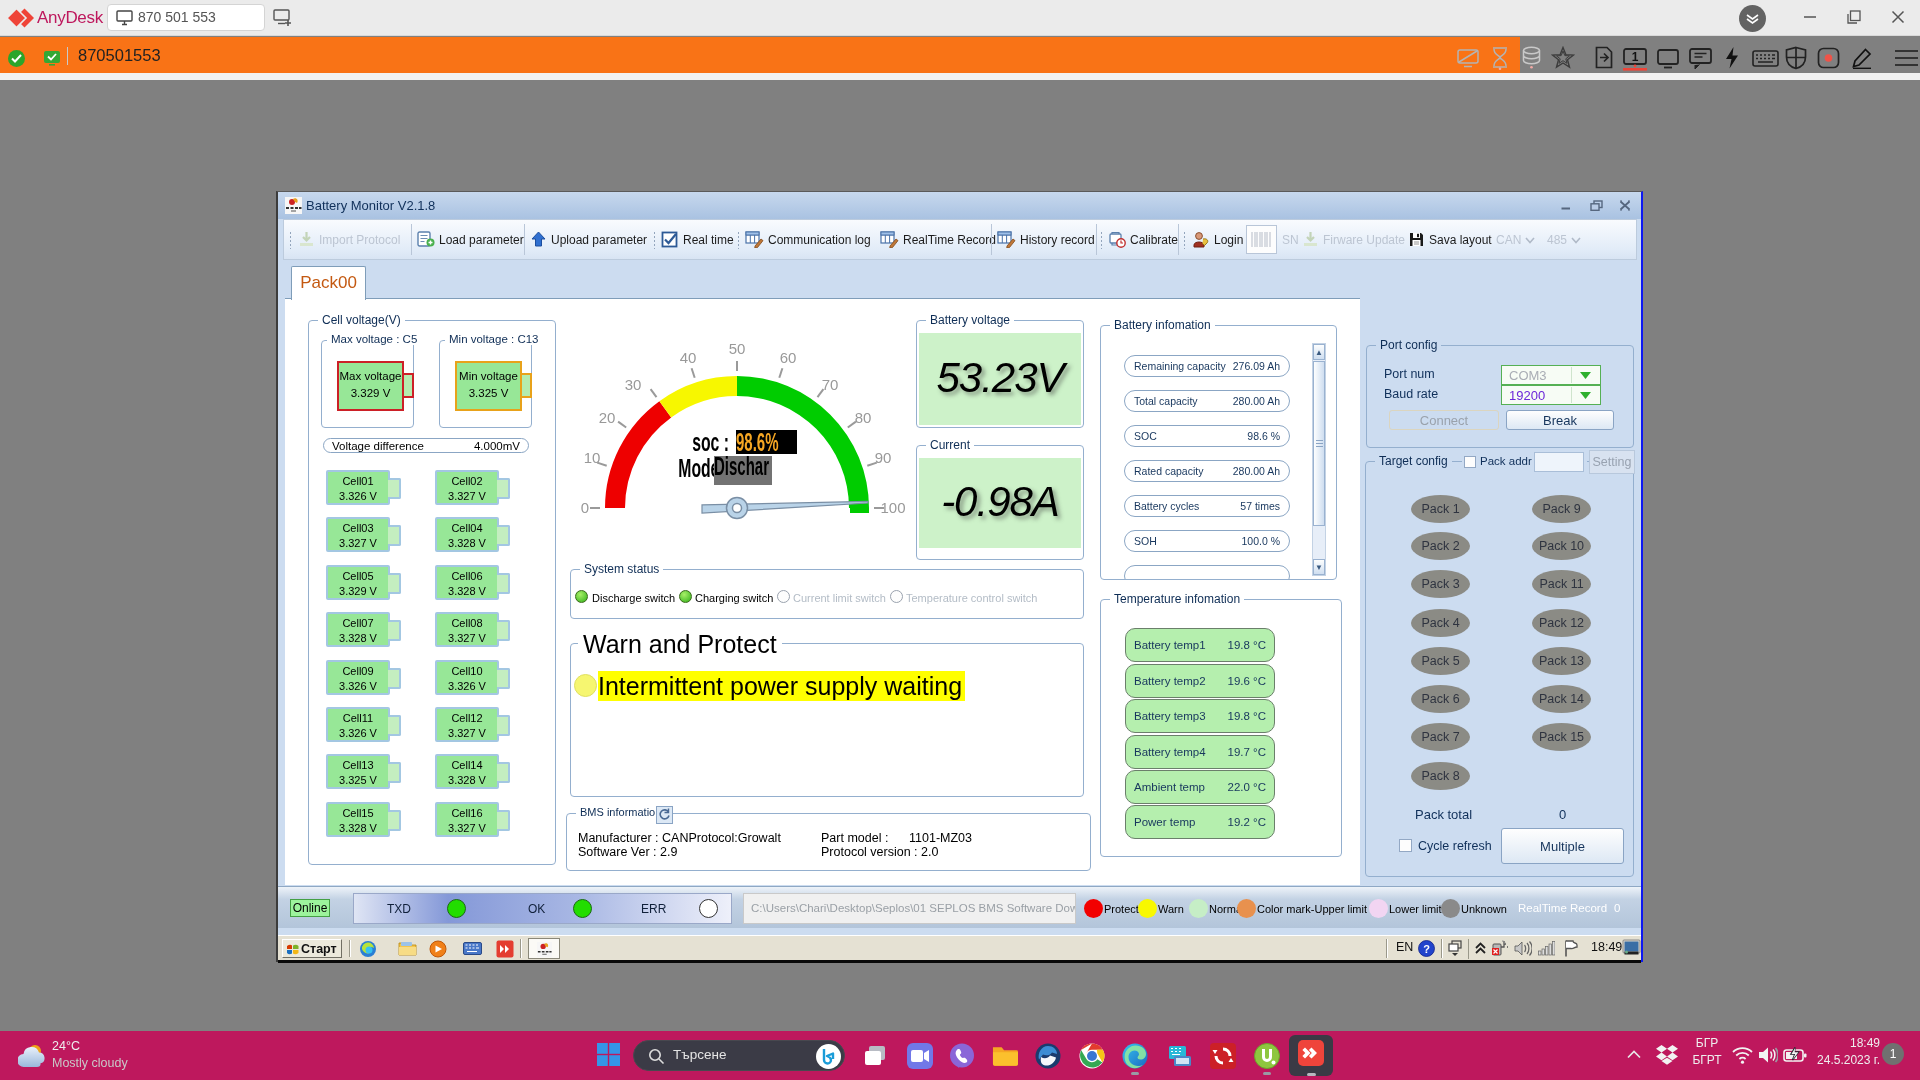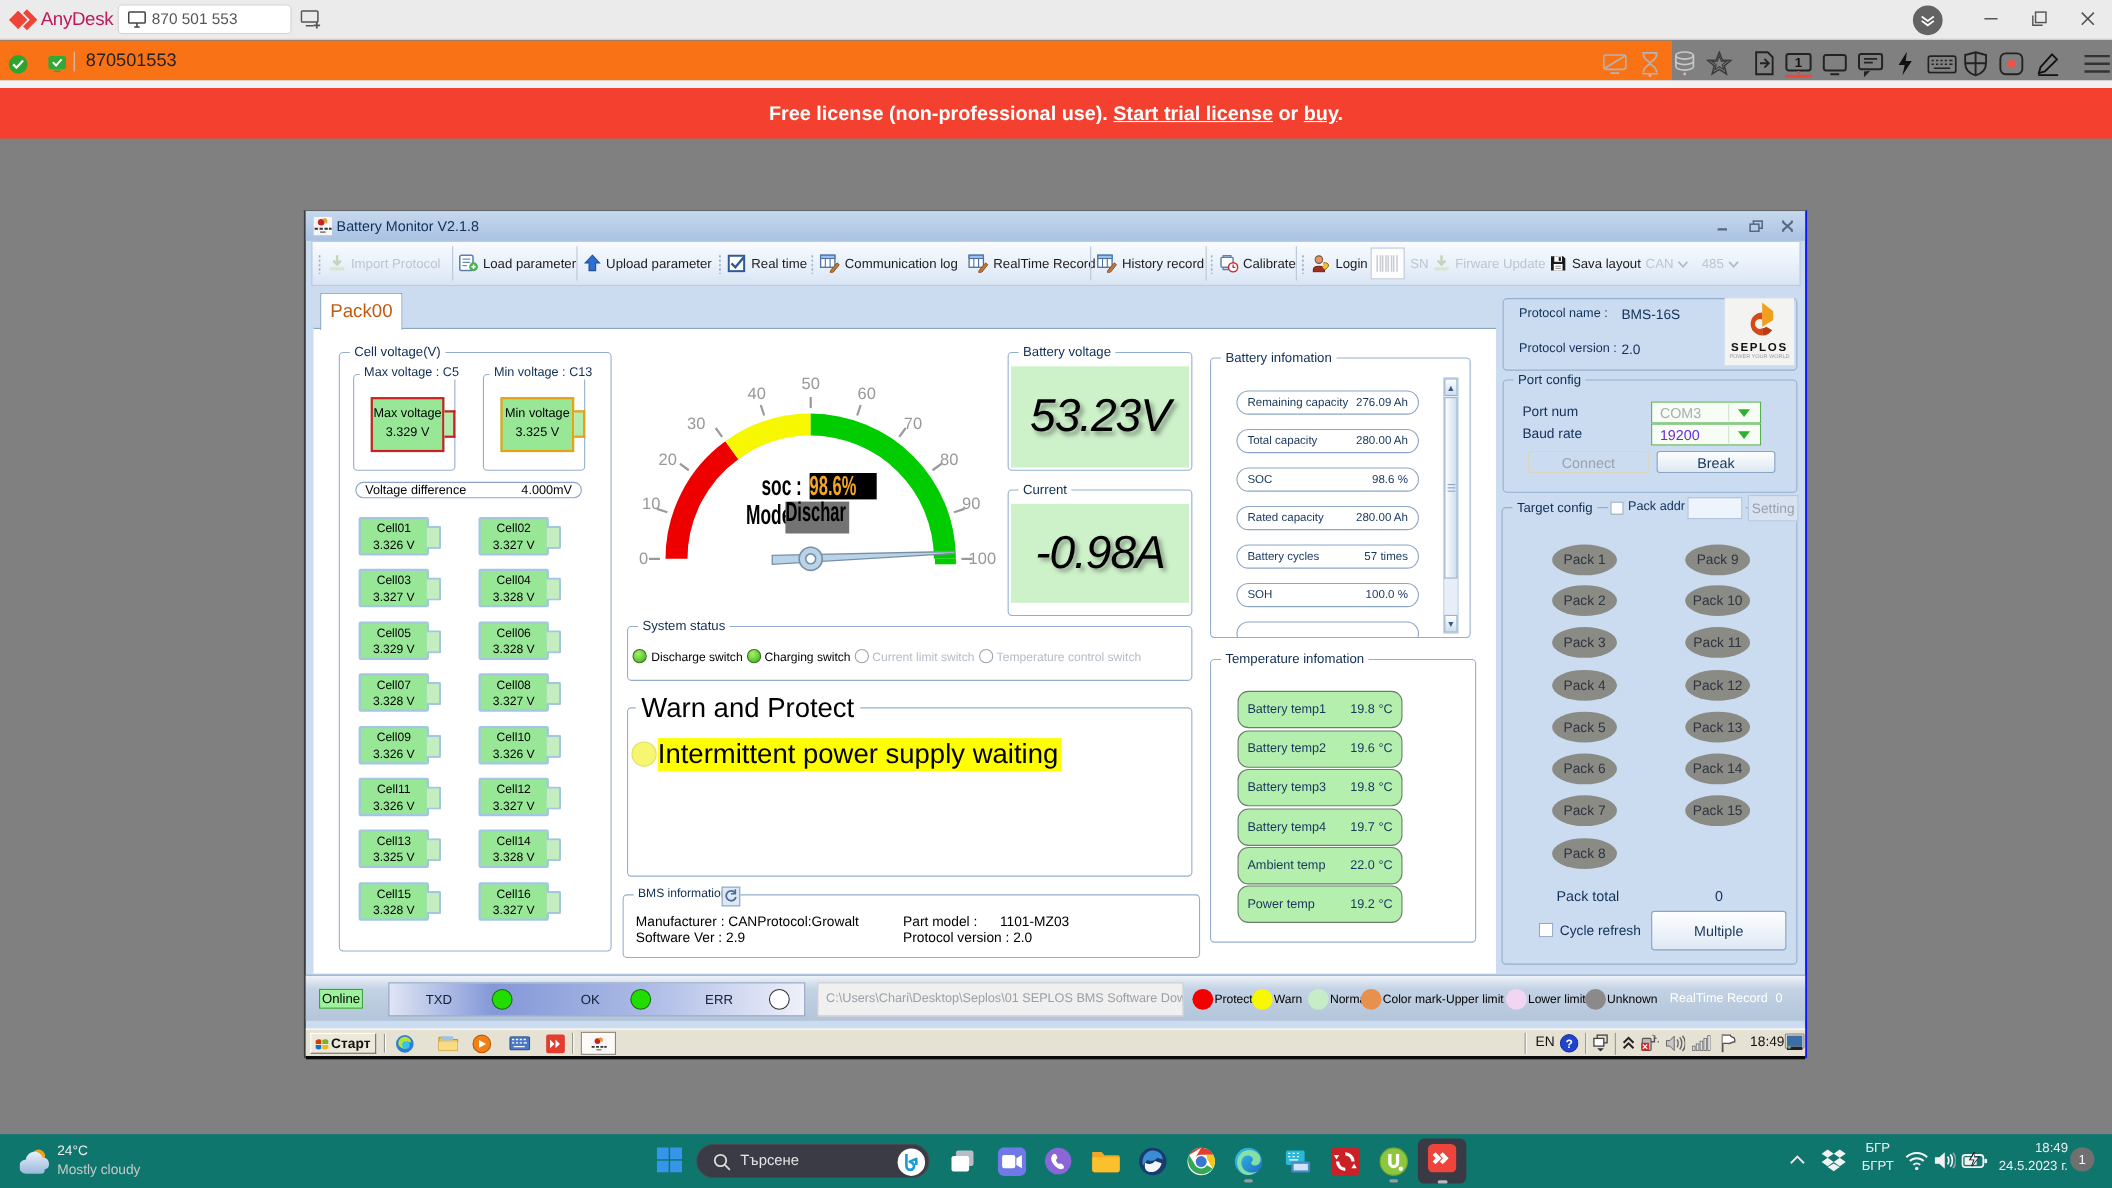--- a/index.html
+++ b/index.html
@@ -36,21 +36,21 @@
 .sgrp{position:absolute;border:1px solid #94afce;border-radius:4px}
 .sgrp .lbl{position:absolute;top:-8px;left:9px;background:#ccdcf0;padding:0 4px;font-size:12px;color:#0e2d55;white-space:nowrap}
 .packbtn{position:absolute;width:59px;height:28px;background:#8b8b85;border-radius:50%;color:#2f3440;font-size:12.5px;text-align:center;line-height:28px}
 .sbtn{position:absolute;border:1px solid #8aa4c4;border-radius:3px;background:linear-gradient(#fefefe,#dde8f4);color:#17365d;font-size:13px;text-align:center}
 
 #statusbar{position:absolute;left:0;top:694px;width:1363px;height:42px;background:linear-gradient(#eef3f9,#c3d2e4 30%,#b3c5da);border-top:1px solid #8fa8c4}
 
 #xpbar{position:absolute;left:0;top:743px;width:1363px;height:25px;background:#e5e1d3;border-top:1px solid #fff}
 #blackstrip{position:absolute;left:0;top:768px;width:1363px;height:3px;background:#0a0a0a}
 
-#w11{position:absolute;left:0;top:1031px;width:1920px;height:49px;background:#0f766e}
+#w11{position:absolute;left:0;top:1031px;width:1920px;height:49px;background:#be185d}
 .w11ic{position:absolute;top:12px;width:26px;height:26px}
 </style>
 </head>
 <body>
 <div id="page">
   <div id="row1">
     <svg class="abs" style="left:6px;top:7px" width="29" height="22" viewBox="0 0 29 22">
       <path d="M18.5 1.5 L28 11 L18.5 20.5 L9 11 Z" fill="#ef4438"></path>
       <path d="M10.5 1.5 L20 11 L10.5 20.5 L1 11 Z" fill="#ef4438" stroke="#ebebeb" stroke-width="1.6"></path>
     </svg>
@@ -148,21 +148,20 @@
       </svg>
     <svg class="abs" style="left:1851px;top:10px" width="22" height="22" viewBox="0 0 22 22">
         <path d="M14.5 2.5 L19 7 L8 18 L2.5 19.5 L4 14 Z" fill="none" stroke="#111" stroke-width="1.7"></path>
         <path d="M2 21.5 H20" stroke="#111" stroke-width="1.8"></path>
       </svg>
     <svg class="abs" style="left:1894px;top:12px" width="25" height="18" viewBox="0 0 25 18">
         <path d="M1 2 H24 M1 9 H24 M1 16 H24" stroke="#333" stroke-width="2.2"></path>
       </svg>
   </div>
   <div id="row2strip"></div>
-  <div id="banner">Free license (non-professional use). <u>Start trial license</u> or <u>buy</u>.</div>
   <div id="rwin">
     <div id="titlebar">
       <svg class="abs" style="left:7px;top:5px" width="17" height="17" viewBox="0 0 17 17">
           <rect x="0" y="0" width="17" height="17" fill="#f6f6f6"></rect>
           <circle cx="7" cy="5" r="3" fill="#cc2222"></circle>
           <path d="M8 2 c3-2 6 1 4 4 l-2-1" fill="#e8a020"></path>
           <path d="M1 11 h3 M5.5 11 h3 M10 11 h3 M14 11 h2.5" stroke="#333" stroke-width="1.8"></path>
           <path d="M6 14 h5" stroke="#888" stroke-width="1.5"></path>
         </svg>
       <div class="abs" style="left:28px;top:6px">Battery Monitor V2.1.8</div>
@@ -484,35 +483,20 @@
       <div class="tpill" style="left:24px;top:170px;width:150px">
           <span>Ambient temp</span>
           <span>22.0 °C</span>
         </div>
       <div class="tpill" style="left:24px;top:205px;width:150px">
           <span>Power temp</span>
           <span>19.2 °C</span>
         </div>
     </div>
 
-    <div class="sgrp" style="left:1088px;top:79px;width:268px;height:66px">
-      <div class="abs" style="left:14px;top:7px;font-size:11.5px;color:#10305a">Protocol name :</div>
-      <div class="abs" style="left:107px;top:7px;font-size:12.5px;color:#10305a">BMS-16S</div>
-      <div class="abs" style="left:14px;top:39px;font-size:11.5px;color:#10305a">Protocol version :</div>
-      <div class="abs" style="left:107px;top:39px;font-size:12.5px;color:#10305a">2.0</div>
-      <div class="abs" style="left:201px;top:-1px;width:63px;height:61px;background:#f3f3f1">
-        <svg class="abs" style="left:14px;top:3px" width="34" height="38" viewBox="0 0 34 38">
-          <path d="M20 1 L20 23 L30 17 L30 9 Z" fill="#f0a01a"></path>
-          <path d="M20 10 A 10.5 10.5 0 1 0 20 31 L 20 24.5 A 4.5 4.5 0 1 1 20 16.5 Z" fill="#d84815"></path>
-          <path d="M20 31 A 10.5 10.5 0 0 0 29 26 L 23.5 23 A 4.5 4.5 0 0 1 20 24.5 Z" fill="#c03a10"></path>
-        </svg>
-        <div class="abs" style="left:0;top:39px;width:63px;text-align:center;font-size:10.5px;font-weight:bold;letter-spacing:1.5px;color:#111">SEPLOS</div>
-        <div class="abs" style="left:0;top:50px;width:63px;text-align:center;font-size:5px;color:#999">POWER YOUR WORLD</div>
-      </div>
-    </div>
     <div class="sgrp" style="left:1088px;top:153px;width:268px;height:103px">
       <div class="lbl">Port config</div>
       <div class="abs" style="left:17px;top:21px;font-size:12.5px;color:#10305a">Port num</div>
       <div class="abs" style="left:17px;top:41px;font-size:12.5px;color:#10305a">Baud rate</div>
       <div class="abs" style="left:134px;top:19px;width:100px;height:20px;border:1.5px solid #55b054;background:#f7fcf5">
         <span class="abs" style="left:7px;top:2px;font-size:13px;color:#a9adb5">COM3</span>
         <div class="abs" style="right:28px;top:1px;width:1px;height:16px;background:#cfe4cd"></div>
         <svg class="abs" style="right:8px;top:5px" width="13" height="9" viewBox="0 0 13 9">
             <path d="M1 1 H12 L6.5 8 Z" fill="#2eaf2e"></path>
           </svg>

